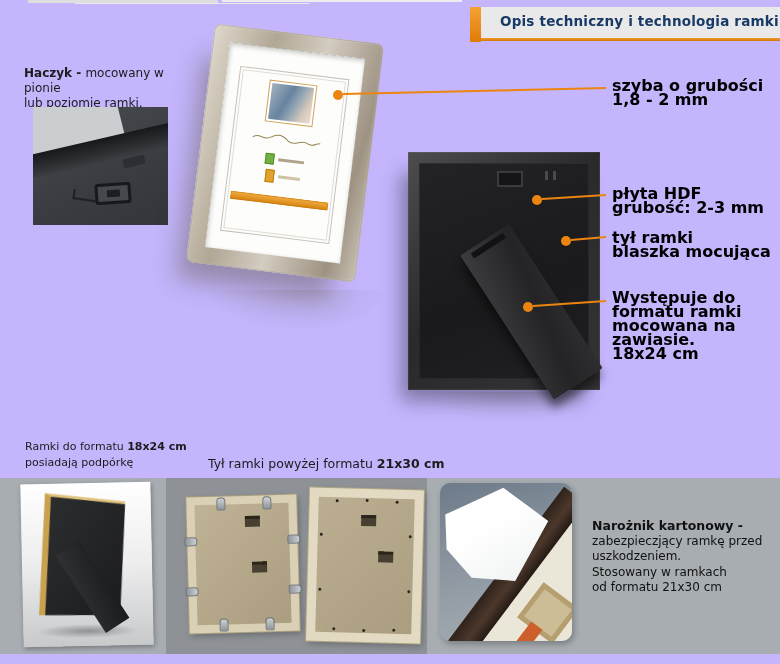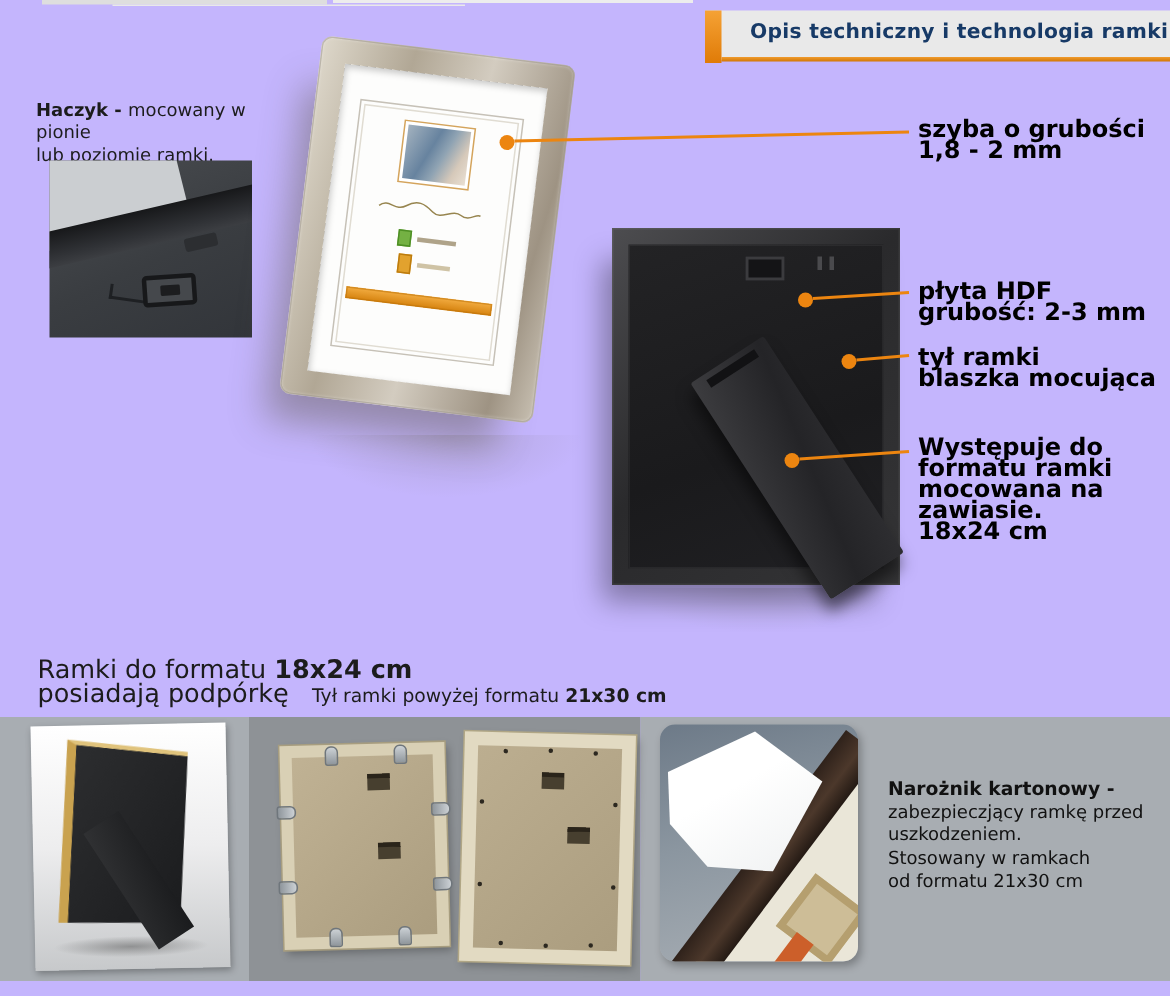--- a/index.html
+++ b/index.html
@@ -80,21 +80,21 @@
   .overlay { position:absolute; left:0; top:0; width:780px; height:664px; pointer-events:none; z-index:50; }
 
   
   .callout { position:absolute; left:612px; width:165px; font-size:16px; font-weight:bold; line-height:14px; color:#000; }
   .callout.c1 { top:79px; }
   .callout.c2 { top:187px; }
   .callout.c3 { top:231px; }
   .callout.c4 { top:291px; }
 
   
-  .ramki-label { position:absolute; left:25px; top:439px; font-size:17px; line-height:16px; color:#1c1c1c; }
+  .ramki-label { position:absolute; left:25px; top:439px; font-size:11px; line-height:16px; color:#1c1c1c; }
   .tyl-label   { position:absolute; left:208px; top:456px; font-size:12.5px; color:#1c1c1c; }
   .b { font-weight:bold; }
 
   
   .band-left  { position:absolute; left:0;    top:478px; width:166px; height:176px; background:#a8adb2; }
   .band-mid   { position:absolute; left:166px; top:478px; width:261px; height:176px; background:#8e9296; }
   .band-right { position:absolute; left:427px; top:478px; width:353px; height:176px; background:#a8adb2; }
 
   
   .photo-stand { position:absolute; left:22px; top:483px; width:130px; height:163px; transform:rotate(-1.2deg);

